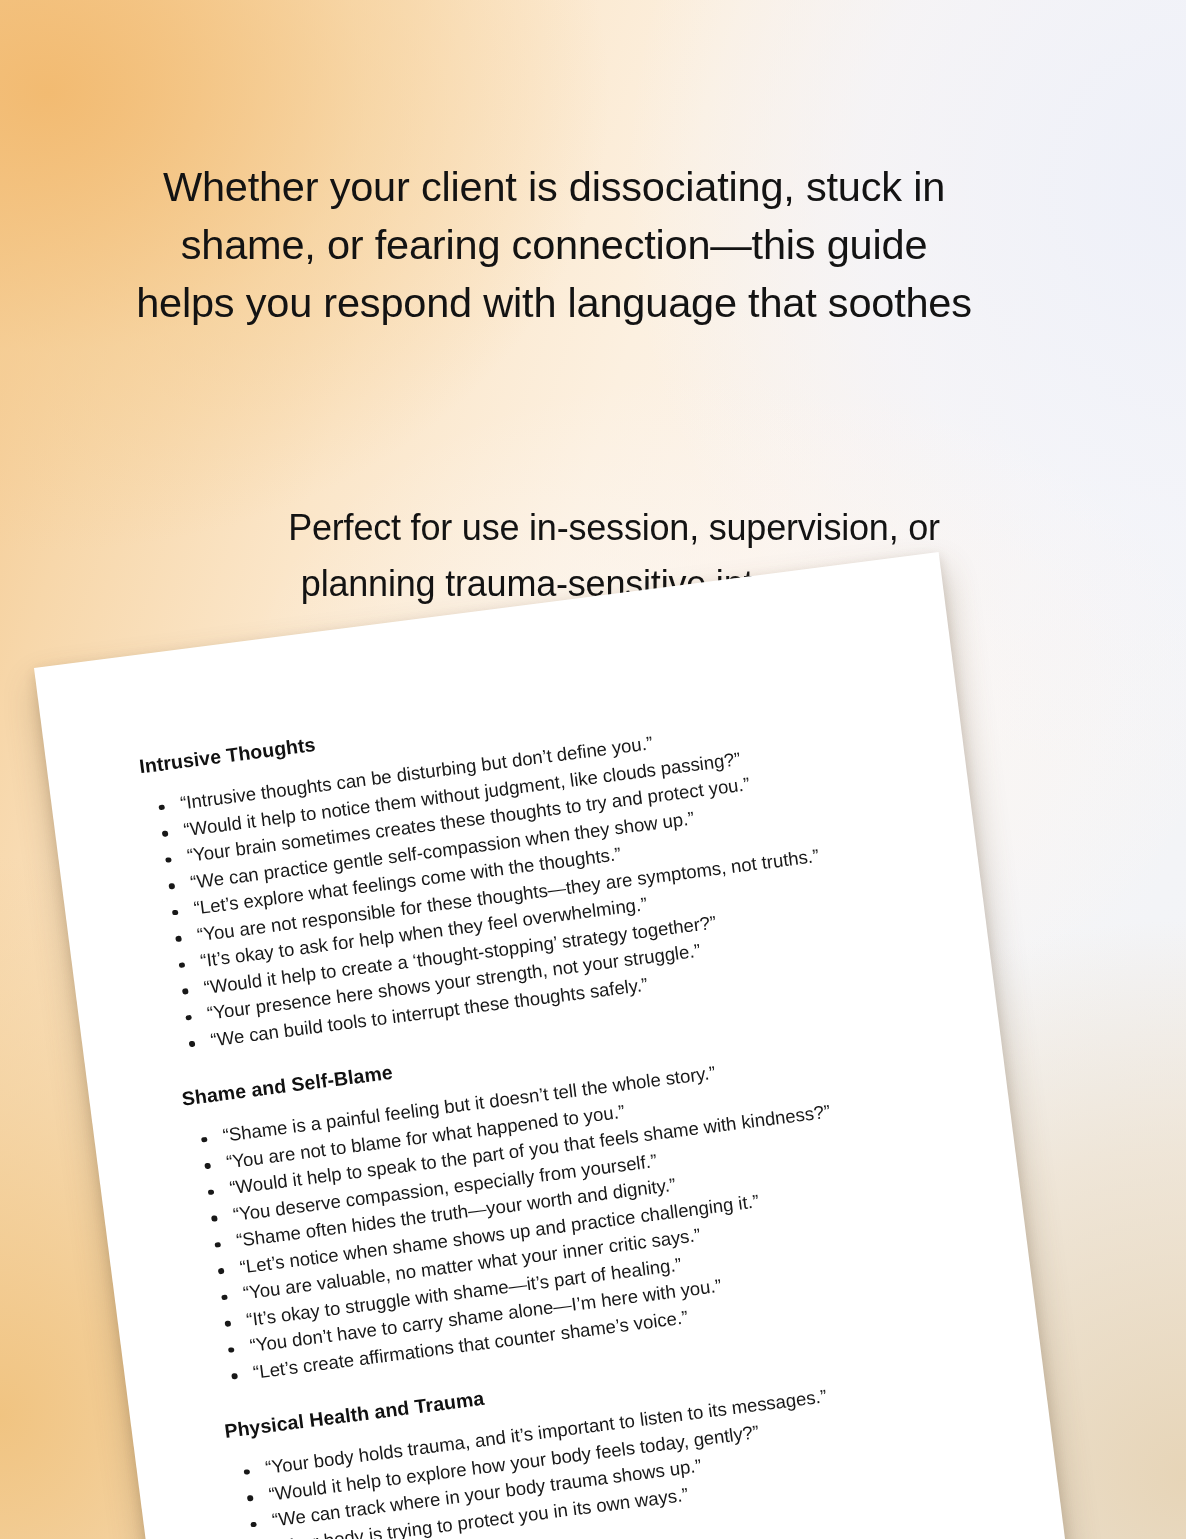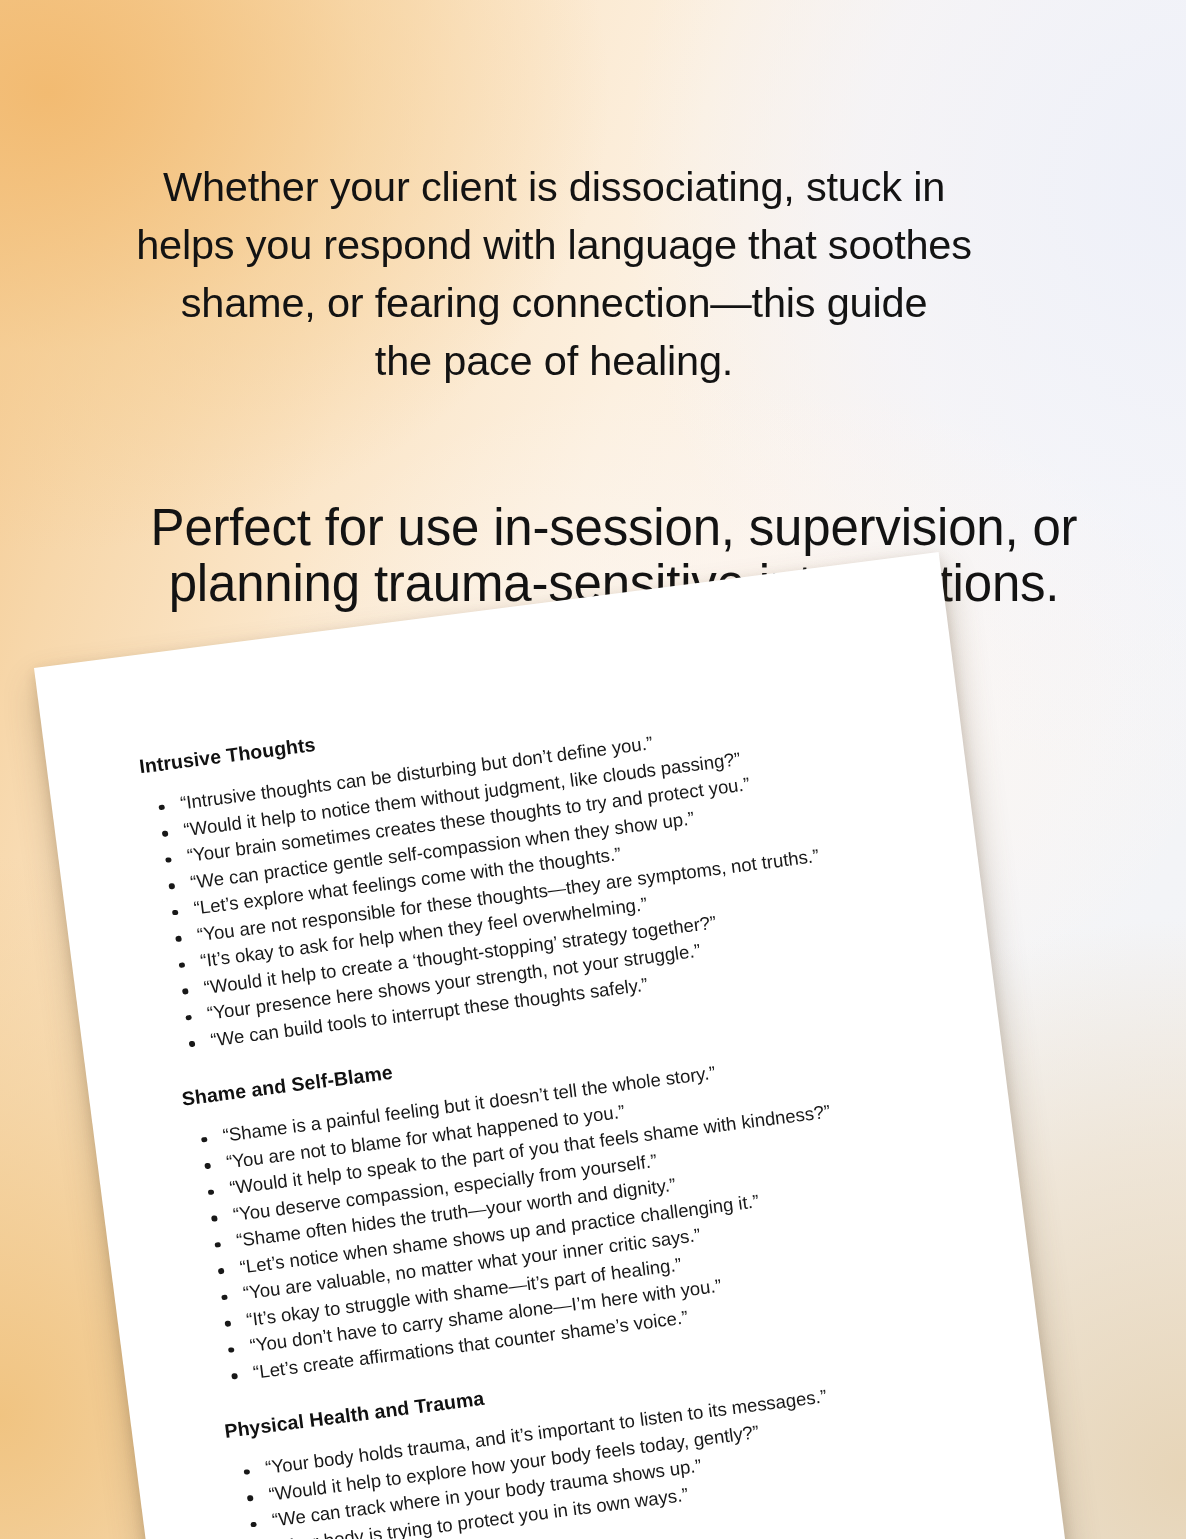--- a/index.html
+++ b/index.html
@@ -77,21 +77,21 @@
     font-weight: 400;
     letter-spacing: -0.2px;
   }
   #copy-primary {
     top: 158px;
     font-size: 41.5px;
     line-height: 58px;
   }
   #copy-secondary {
     top: 500px;
-    font-size: 51px;
+    font-size: 36px;
     line-height: 56px;
     padding-left: 120px;
     box-sizing: border-box;
   }
   .copy-line { display: block; white-space: nowrap; }
 
   
   #doc-wrap {
     position: absolute;
     left: 34px;
@@ -157,23 +157,22 @@
 
   <div class="bg-layer bg-base"></div>
   <div class="bg-layer bg-blob-a"></div>
   <div class="bg-layer bg-blob-b"></div>
   <div class="bg-layer bg-blob-c"></div>
   <div class="bg-layer bg-blob-d"></div>
   <div class="bg-layer bg-blob-e"></div>
 
   <div class="copy-block" id="copy-primary">
     <span class="copy-line">Whether your client is dissociating, stuck in</span>
+    <span class="copy-line">shame, or fearing connection—this guide</span>
     <span class="copy-line">helps you respond with language that soothes</span>
-    <span class="copy-line">shame, or fearing connection—this guide</span>
-    <span class="copy-line">the pace of healing.</span>
   </div>
 
   <div class="copy-block" id="copy-secondary">
     <span class="copy-line">Perfect for use in-session, supervision, or</span>
     <span class="copy-line">planning trauma-sensitive interventions.</span>
   </div>
 
   <div id="doc-wrap">
     <div id="doc-sheet">
       <div id="doc-content">

